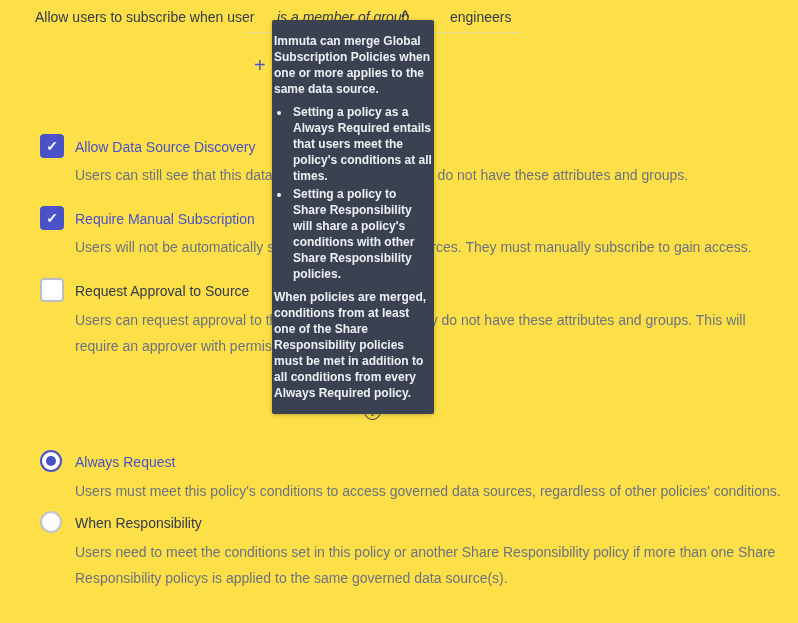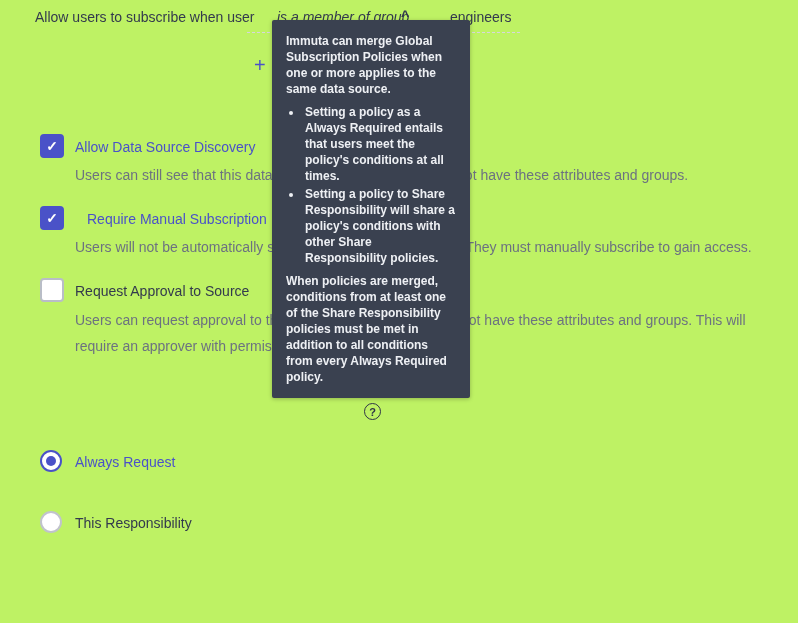--- a/index.html
+++ b/index.html
@@ -1,44 +1,44 @@
 <!DOCTYPE html>
 <html><head>
 <meta charset="utf-8">
 <style>
   * { box-sizing: border-box; margin: 0; padding: 0; }
   html, body { background: #fff; }
   body { font-family: "Liberation Sans", sans-serif; }
   .screen {
     position: relative;
     width: 798px; height: 623px;
-    background: #bef264;
+    background: #fde047;
     overflow: hidden;
   }
   .abs { position: absolute; }
 
   
   .cond-text { font-size: 14px; color: #333a4d; white-space: nowrap; }
   .cond-dropdown { cursor: pointer; font-style: italic; }
   .chevron { font-size: 14px; font-weight: bold; color: #333a4d; letter-spacing: 0; }
   .dashed-underline {
     border-bottom: 1px dashed #d5d7db;
     height: 1px;
   }
   .plus-btn {
     color: #4a52c8; font-size: 20px; font-weight: 400; cursor: pointer;
     line-height: 20px;
   }
 
   
   .tooltip {
-    left: 272px; top: 20px; width: 198px;
+    left: 272px; top: 20px; width: 162px;
     background: #3a4150; color: #eef0f4;
     border-radius: 2px;
-    padding: 13px 14px;
+    padding: 13px 2px;
     font-size: 12px; line-height: 16px; font-weight: bold;
     z-index: 10;
     box-shadow: 0 1px 4px rgba(0,0,0,0.25);
   }
   .tooltip p.intro { margin: 0 0 7px 0; }
   .tooltip ul { margin: 0 0 7px 0; padding-left: 17px; list-style: disc outside; }
   .tooltip li { margin-bottom: 2px; padding-left: 2px; }
   .tooltip li:last-child { margin-bottom: 0; }
   .tooltip p.footer { margin: 0; }
 
@@ -93,21 +93,21 @@
 
   <div class="abs checkbox checked" style="left:40px; top:134px;">
     <span class="check">✓</span>
   </div>
   <span class="abs cb-label active" style="left:75px; top:139px;">Allow Data Source Discovery</span>
   <div class="abs desc" style="left:75px; top:162px;">Users can still see that this data source exists even if they do not have these attributes and groups.</div>
 
   <div class="abs checkbox checked" style="left:40px; top:206px;">
     <span class="check">✓</span>
   </div>
-  <span class="abs cb-label active" style="left:75px; top:211px;margin-left:12px;">Require Manual Subscription</span>
+  <span class="abs cb-label active" style="left:75px; top:211px;">Require Manual Subscription</span>
   <div class="abs desc" style="left:75px; top:234px;">Users will not be automatically subscribed to the data sources. They must manually subscribe to gain access.</div>
 
   <div class="abs checkbox" style="left:40px; top:278px;">
     
   </div>
   <span class="abs cb-label" style="left:75px; top:283px;">Request Approval to Source</span>
   <div class="abs desc" style="left:75px; top:307px;">Users can request approval to the data source even if they do not have these attributes and groups. This will require an approver with permissions to be set.</div>
 
   <div class="abs tooltip">
     <p class="intro">Immuta can merge Global Subscription Policies when one or more applies to the same data source.</p>
@@ -119,19 +119,21 @@
   </div>
 
   <div class="abs help-icon" style="left:364px; top:403px;">
     <span>?</span>
   </div>
 
   <div class="abs radio selected" style="left:40px; top:450px;">
     <span class="dot"></span>
   </div>
   <span class="abs radio-label active" style="left:75px; top:454px;">Always Request</span>
+  <div class="abs desc" style="left:75px; top:478px;">Users must meet this policy's conditions to access governed data sources, regardless of other policies' conditions.</div>
 
   <div class="abs radio" style="left:40px; top:511px;">
     
   </div>
-  <span class="abs radio-label" style="left:75px; top:515px;">This Responsibility</span>
+  <span class="abs radio-label" style="left:75px; top:515px;">When Responsibility</span>
+  <div class="abs desc" style="left:75px; top:539px;">Users need to meet the conditions set in this policy or another Share Responsibility policy if more than one Share Responsibility policys is applied to the same governed data source(s).</div>
 
 </div>
 
 </body></html>

